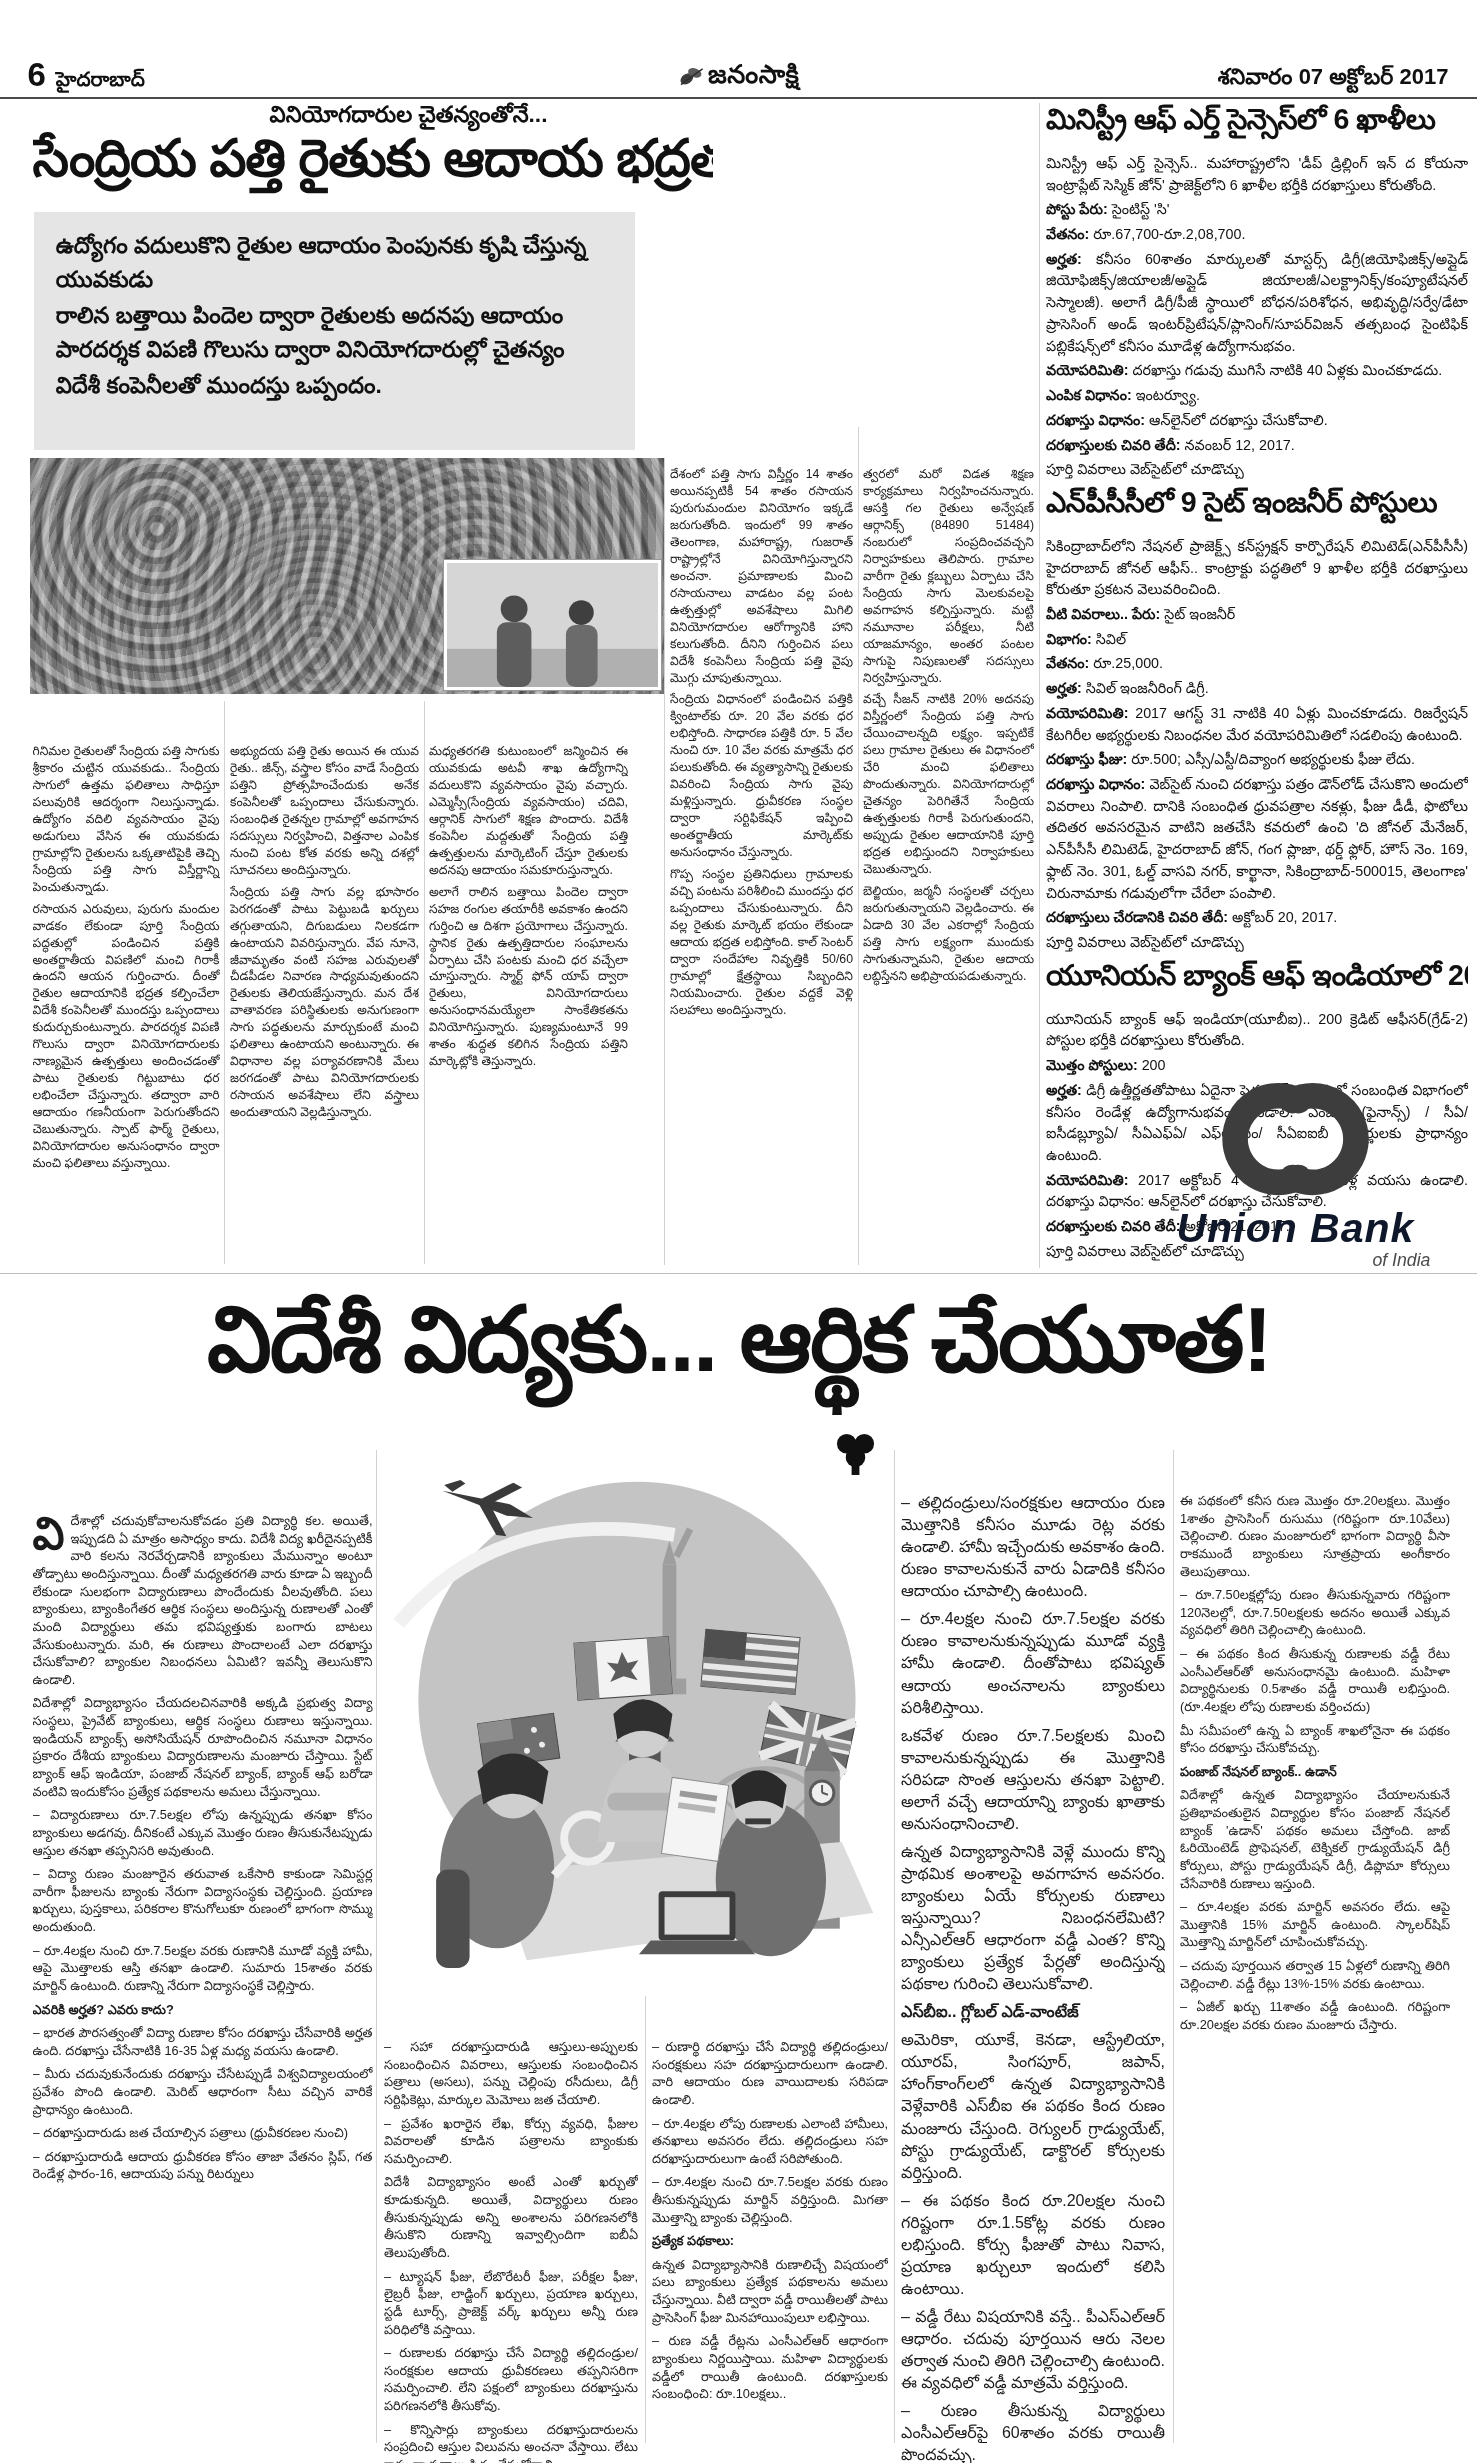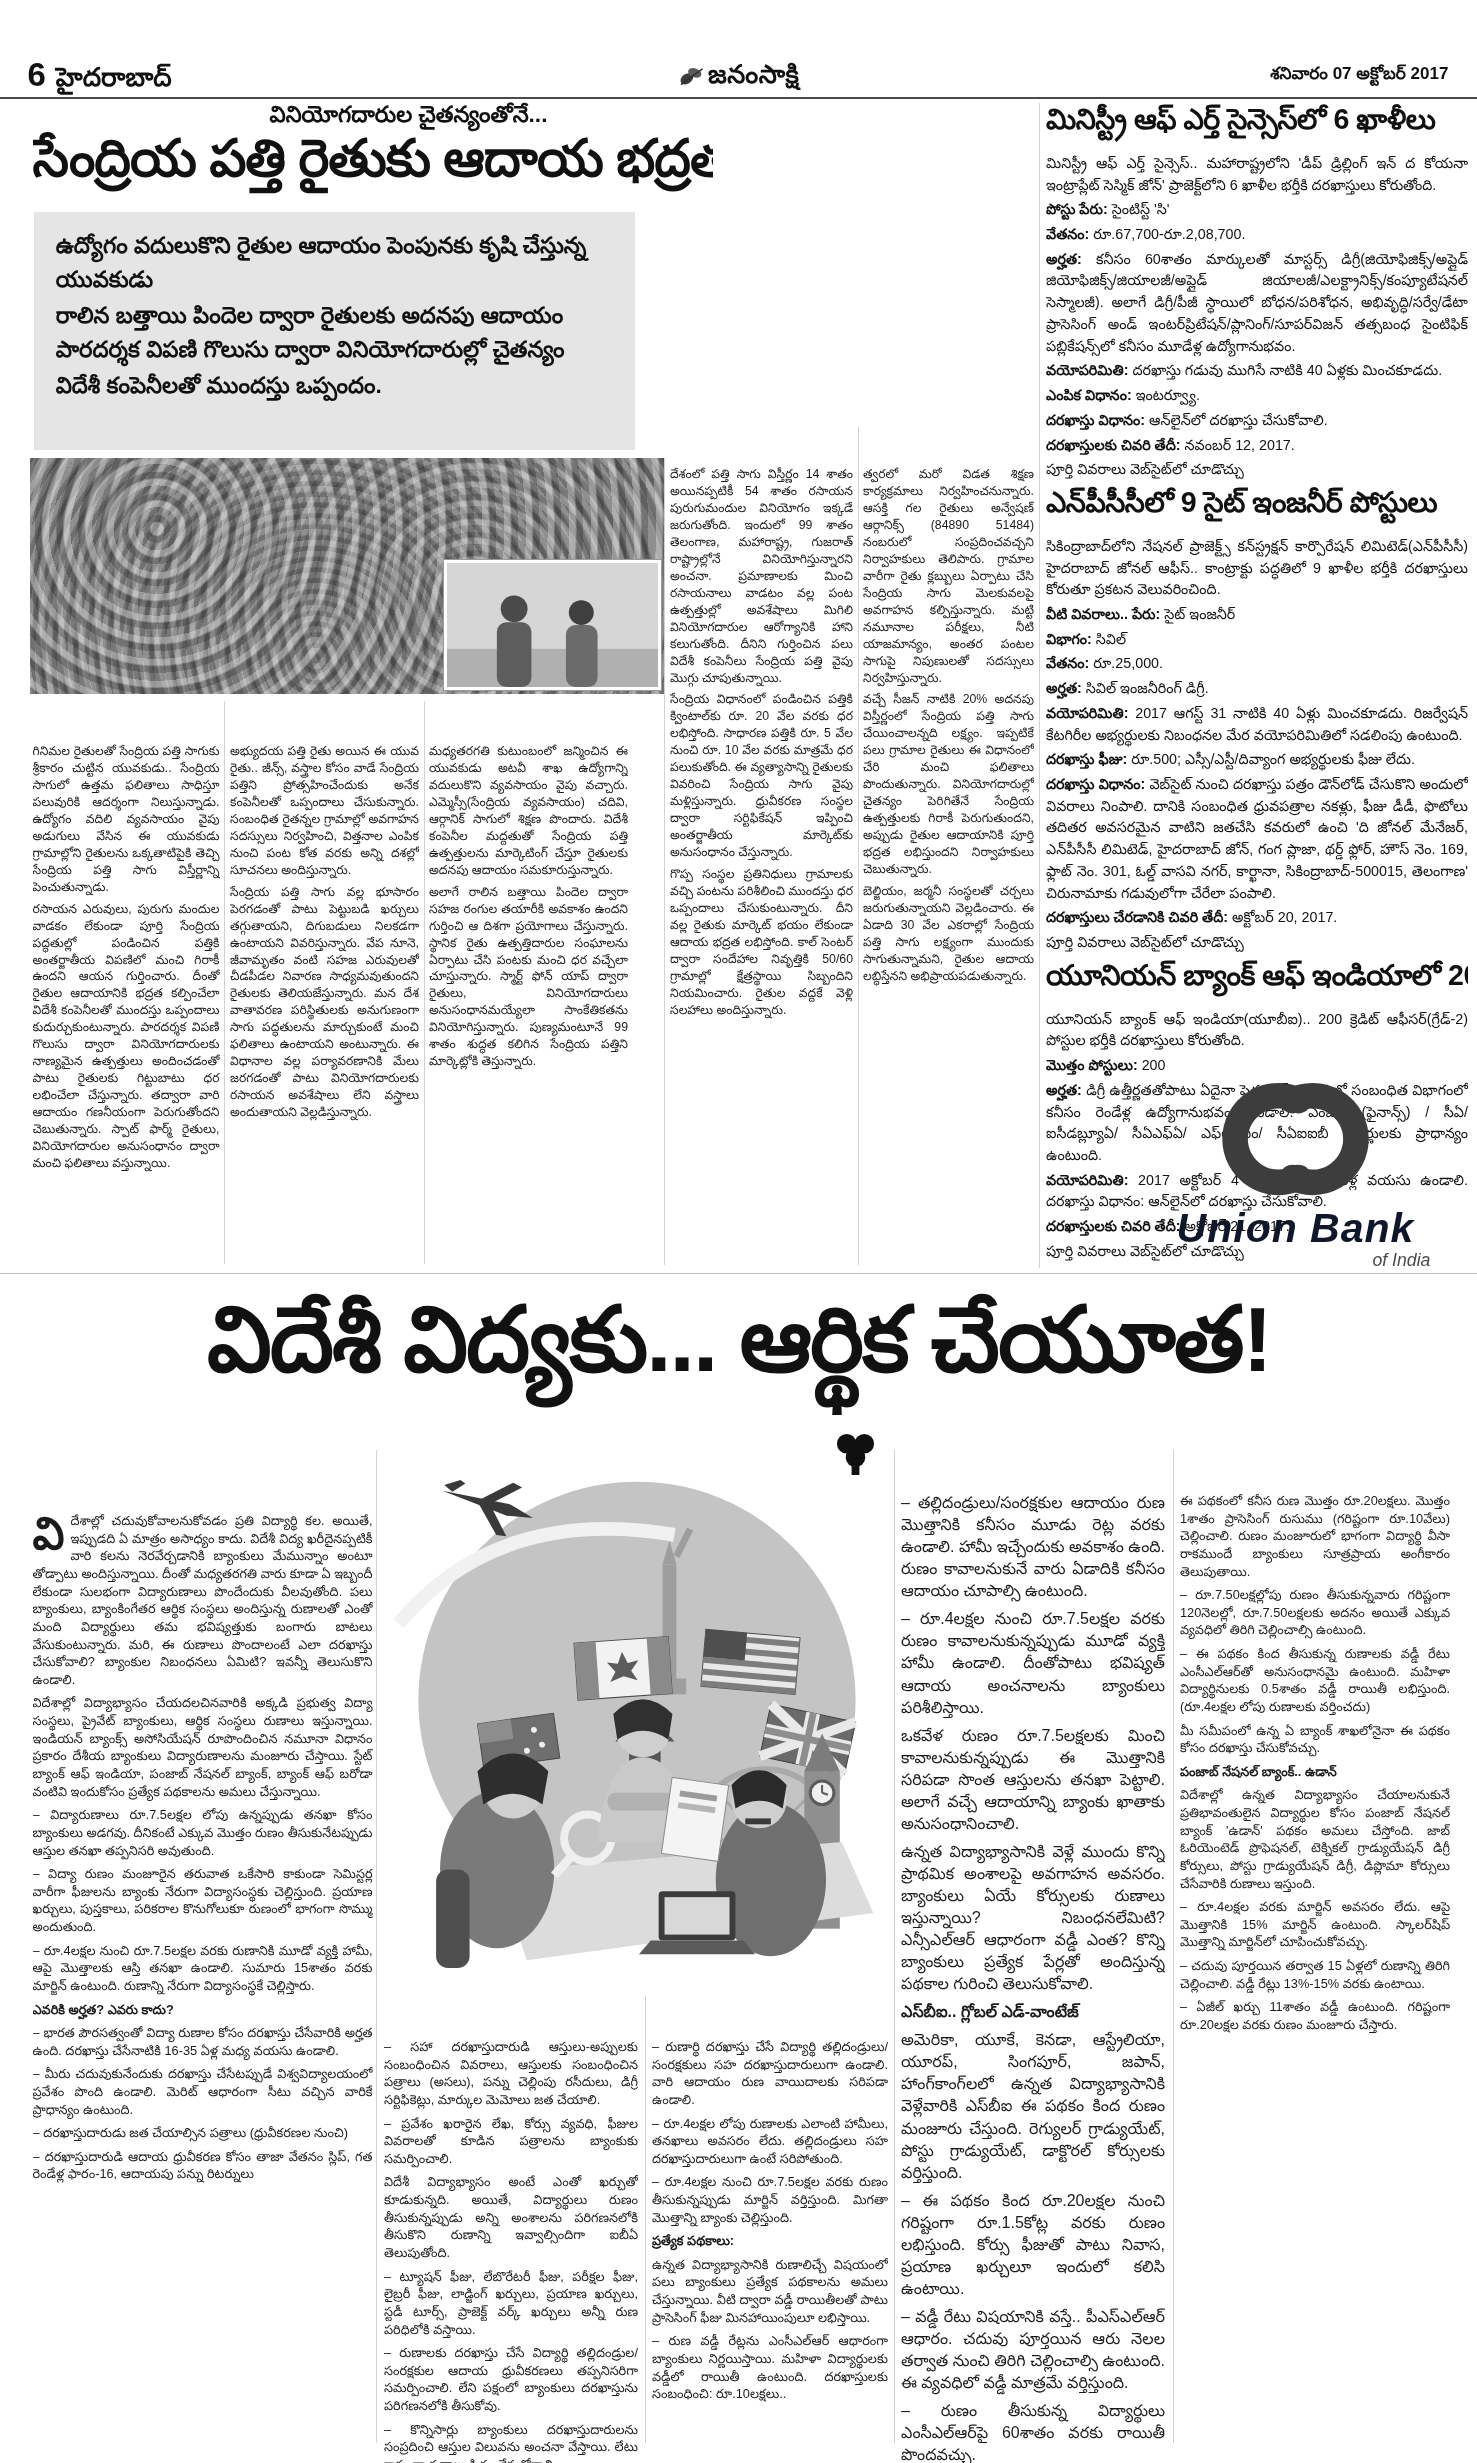--- a/index.html
+++ b/index.html
@@ -3,24 +3,24 @@
 <meta charset="utf-8">
 <style>
   * { margin:0; padding:0; box-sizing:border-box; }
   body { background:#e9e9e9; font-family:"Liberation Sans", sans-serif; }
   .page { position:relative; width:1478px; height:2464px; background:#ffffff; color:#111; overflow:hidden; margin:0 auto; }
 
   
   .masthead { position:absolute; left:0; top:54px; width:1478px; height:45px; border-bottom:2px solid #4a4a4a; }
   .mh-left { position:absolute; left:27.6px; top:2px; display:flex; align-items:baseline; gap:9.9px; }
   .mh-pageno { font-size:33px; font-weight:bold; }
-  .mh-edition { font-size:26px; font-weight:bold; }
+  .mh-edition { font-size:20px; font-weight:bold; }
   .mh-center { position:absolute; left:0; right:0; top:5.9px; text-align:center; font-size:25.6px; font-weight:bold; letter-spacing:0.5px; }
   .mh-center svg { vertical-align:-3.9px; margin-right:3.9px; }
-  .mh-right { position:absolute; right:29.6px; top:9.9px; font-size:17px; font-weight:bold; }
+  .mh-right { position:absolute; right:29.6px; top:9.9px; font-size:22px; font-weight:bold; }
 
   
   .vrule { position:absolute; width:1px; background:#d2d2d2; }
   .hrule { position:absolute; height:1px; background:#bdbdbd; }
 
   
   .kicker { position:absolute; left:177px; top:101px; width:463px; text-align:center; font-size:22.7px; font-weight:bold; }
   .lead-headline { position:absolute; left:32.5px; top:128px; width:680px; font-size:52px; font-weight:900; letter-spacing:-1px; white-space:nowrap; overflow:hidden; }
   .deck-box { position:absolute; left:34px; top:212px; width:601px; height:238px; background:#e5e5e5; padding:15.8px 21.7px; overflow:hidden; }
   .deck-box p { font-size:22.7px; font-weight:bold; line-height:1.5; margin-bottom:2px; }

